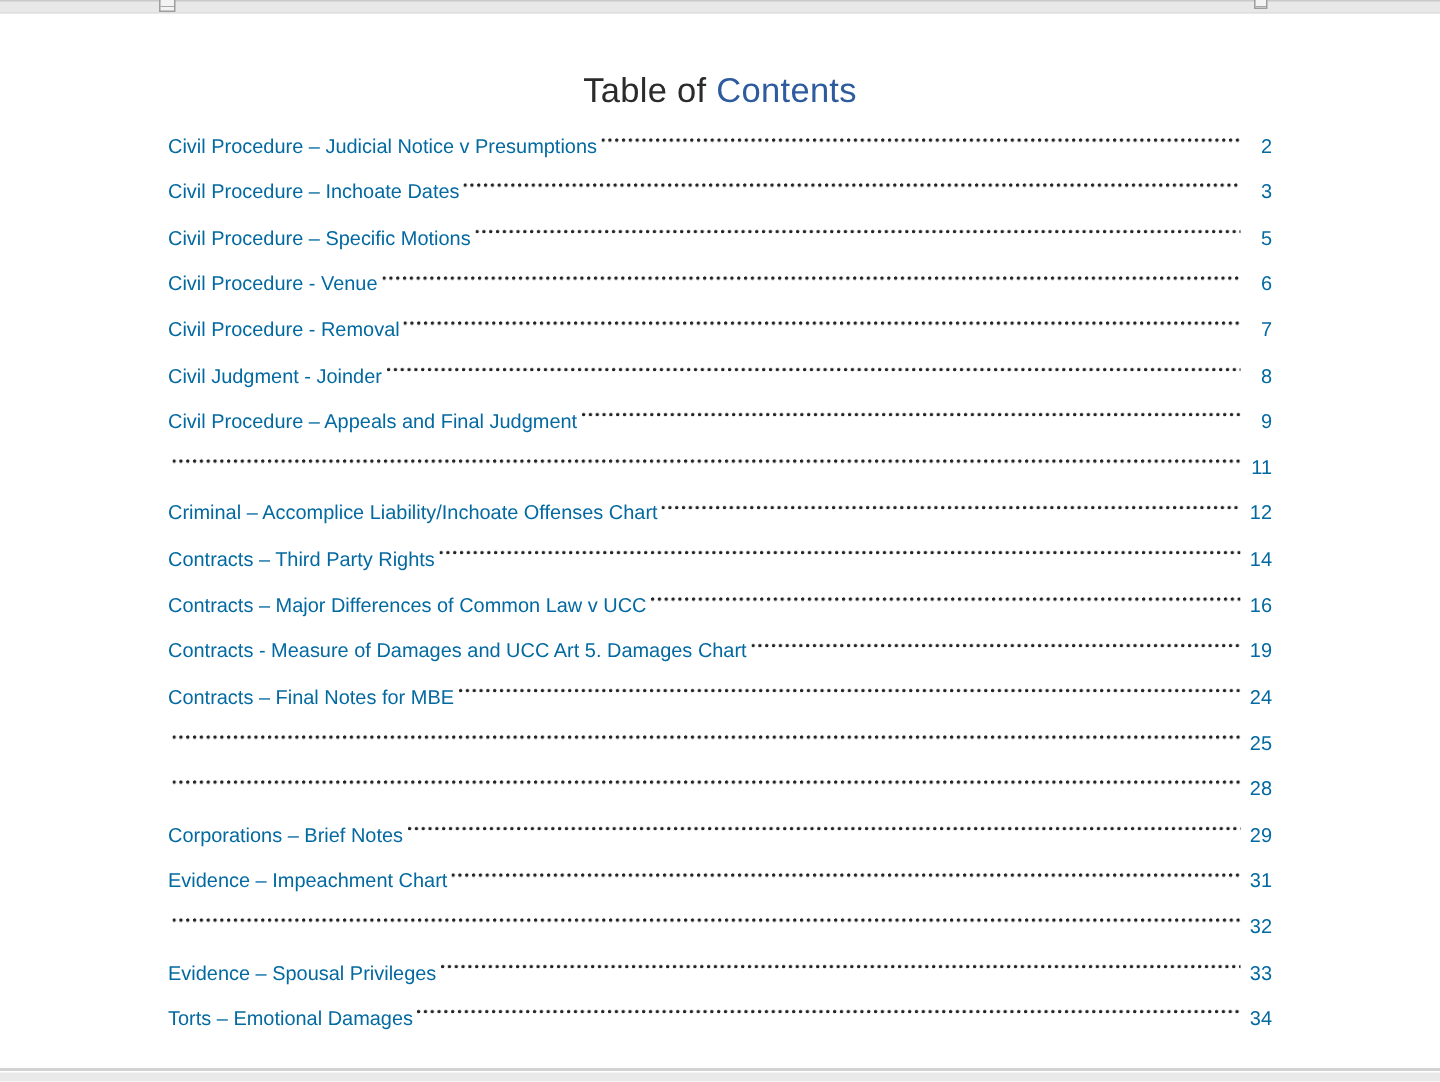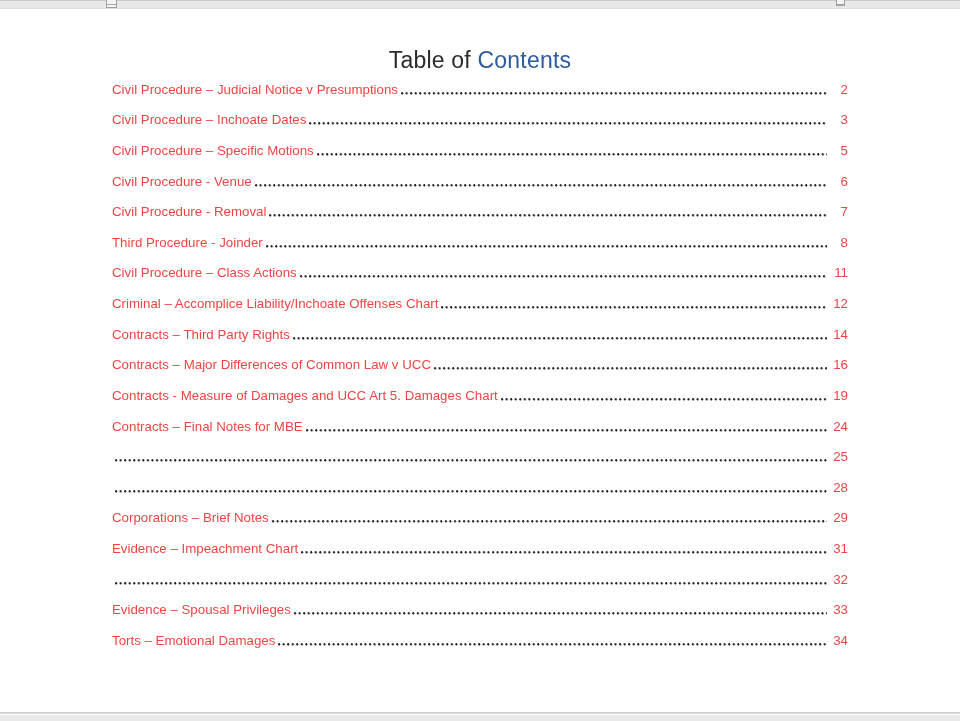--- a/index.html
+++ b/index.html
@@ -54,24 +54,24 @@
   .doc-title .accent { color: #2e5b9d; }
 
   
   .toc {
     position: absolute;
     left: 112px; top: 74px;
     width: 736px; 
   }
   .toc-row {
     display: flex;
-    align-items: center;
+    align-items: flex-end;
     height: 30.62px;
     font-size: 13.3px;
-    color: #ef4444;
+    color: #0369a1;
     cursor: pointer;
   }
   .toc-label { white-space: nowrap; }
   .leader {
     flex: 1 1 auto;
     min-width: 18px;
     height: 30.62px;
     margin-left: 3px;
     margin-right: 5px;
     background-image: radial-gradient(circle at 1.1px 1.4px, #222222 0.95px, rgba(0,0,0,0) 1.35px);
@@ -120,28 +120,32 @@
     <span class="pageno">6</span>
   </div>
 
   <div class="toc-row">
     <span class="toc-label">Civil Procedure - Removal</span>
     <span class="leader"></span>
     <span class="pageno">7</span>
   </div>
 
   <div class="toc-row">
-    <span class="toc-label">Third Procedure - Joinder</span>
+    <span class="toc-label">Civil Judgment - Joinder</span>
     <span class="leader"></span>
     <span class="pageno">8</span>
   </div>
 
-
-  <div class="toc-row">
-    <span class="toc-label">Civil Procedure – Class Actions</span>
+  <div class="toc-row">
+    <span class="toc-label">Civil Procedure – Appeals and Final Judgment</span>
+    <span class="leader"></span>
+    <span class="pageno">9</span>
+  </div>
+
+  <div class="toc-row">
     <span class="leader"></span>
     <span class="pageno">11</span>
   </div>
 
   <div class="toc-row">
     <span class="toc-label">Criminal – Accomplice Liability/Inchoate Offenses Chart</span>
     <span class="leader"></span>
     <span class="pageno">12</span>
   </div>
 

